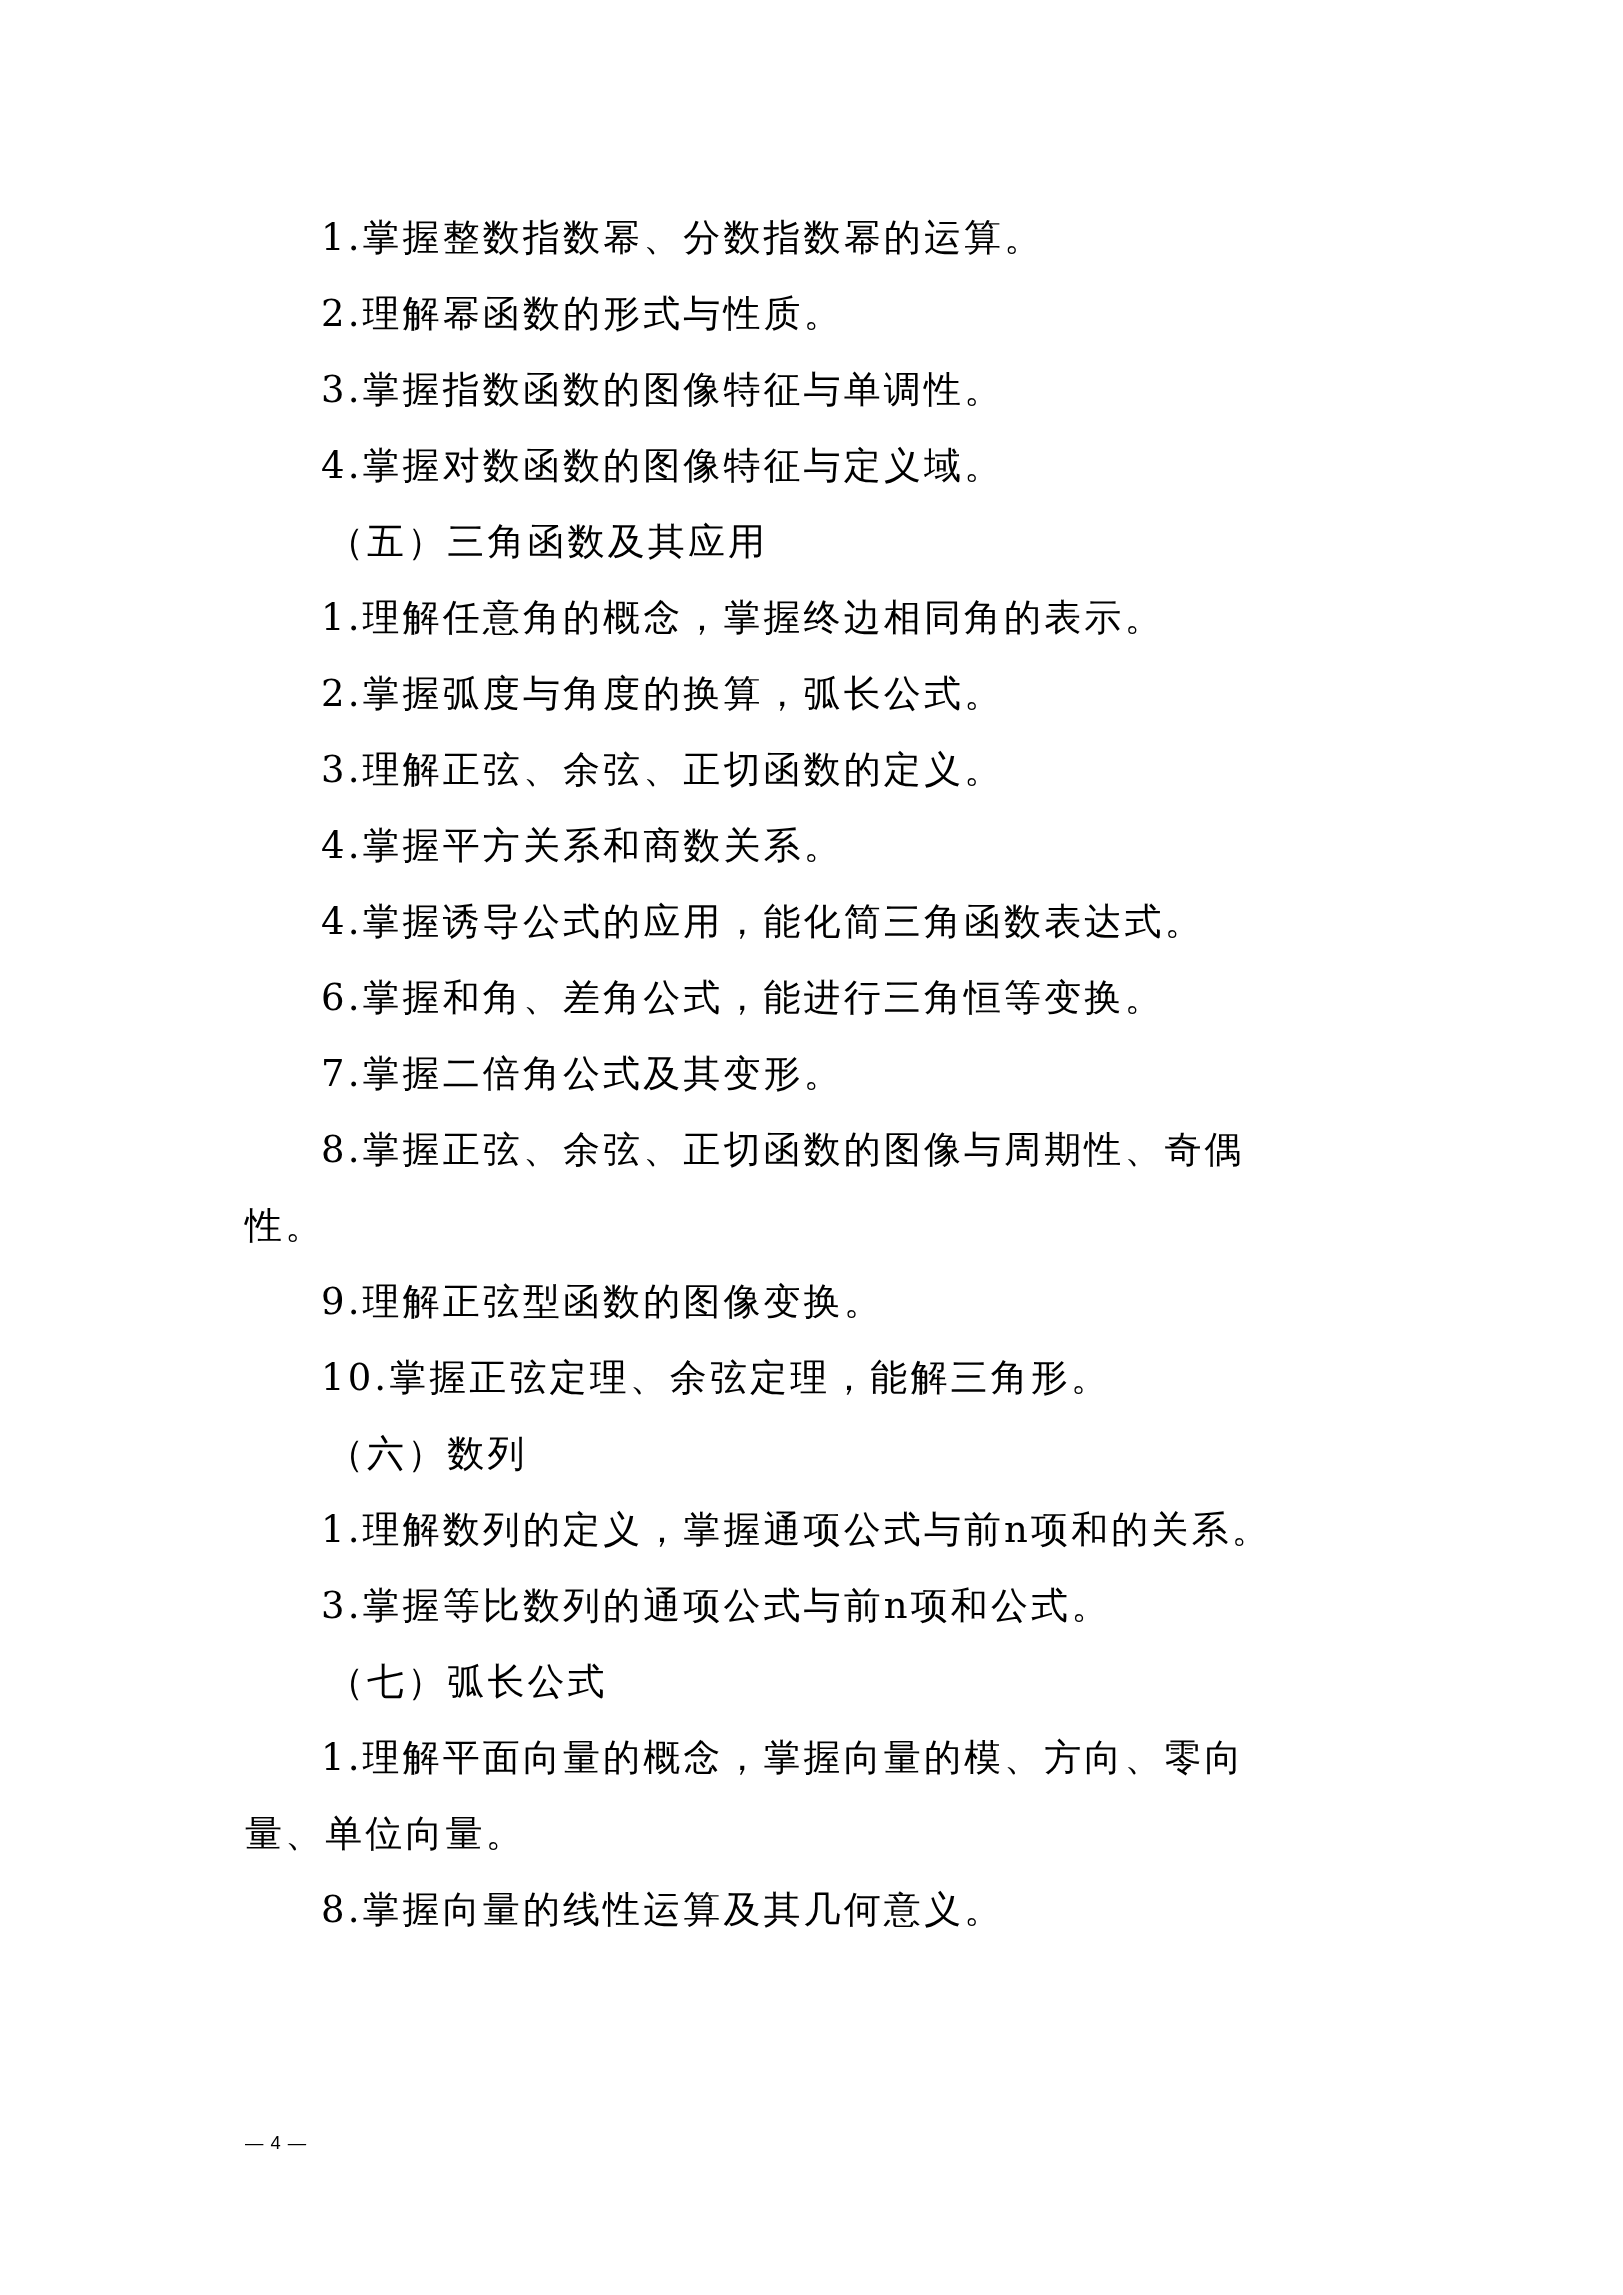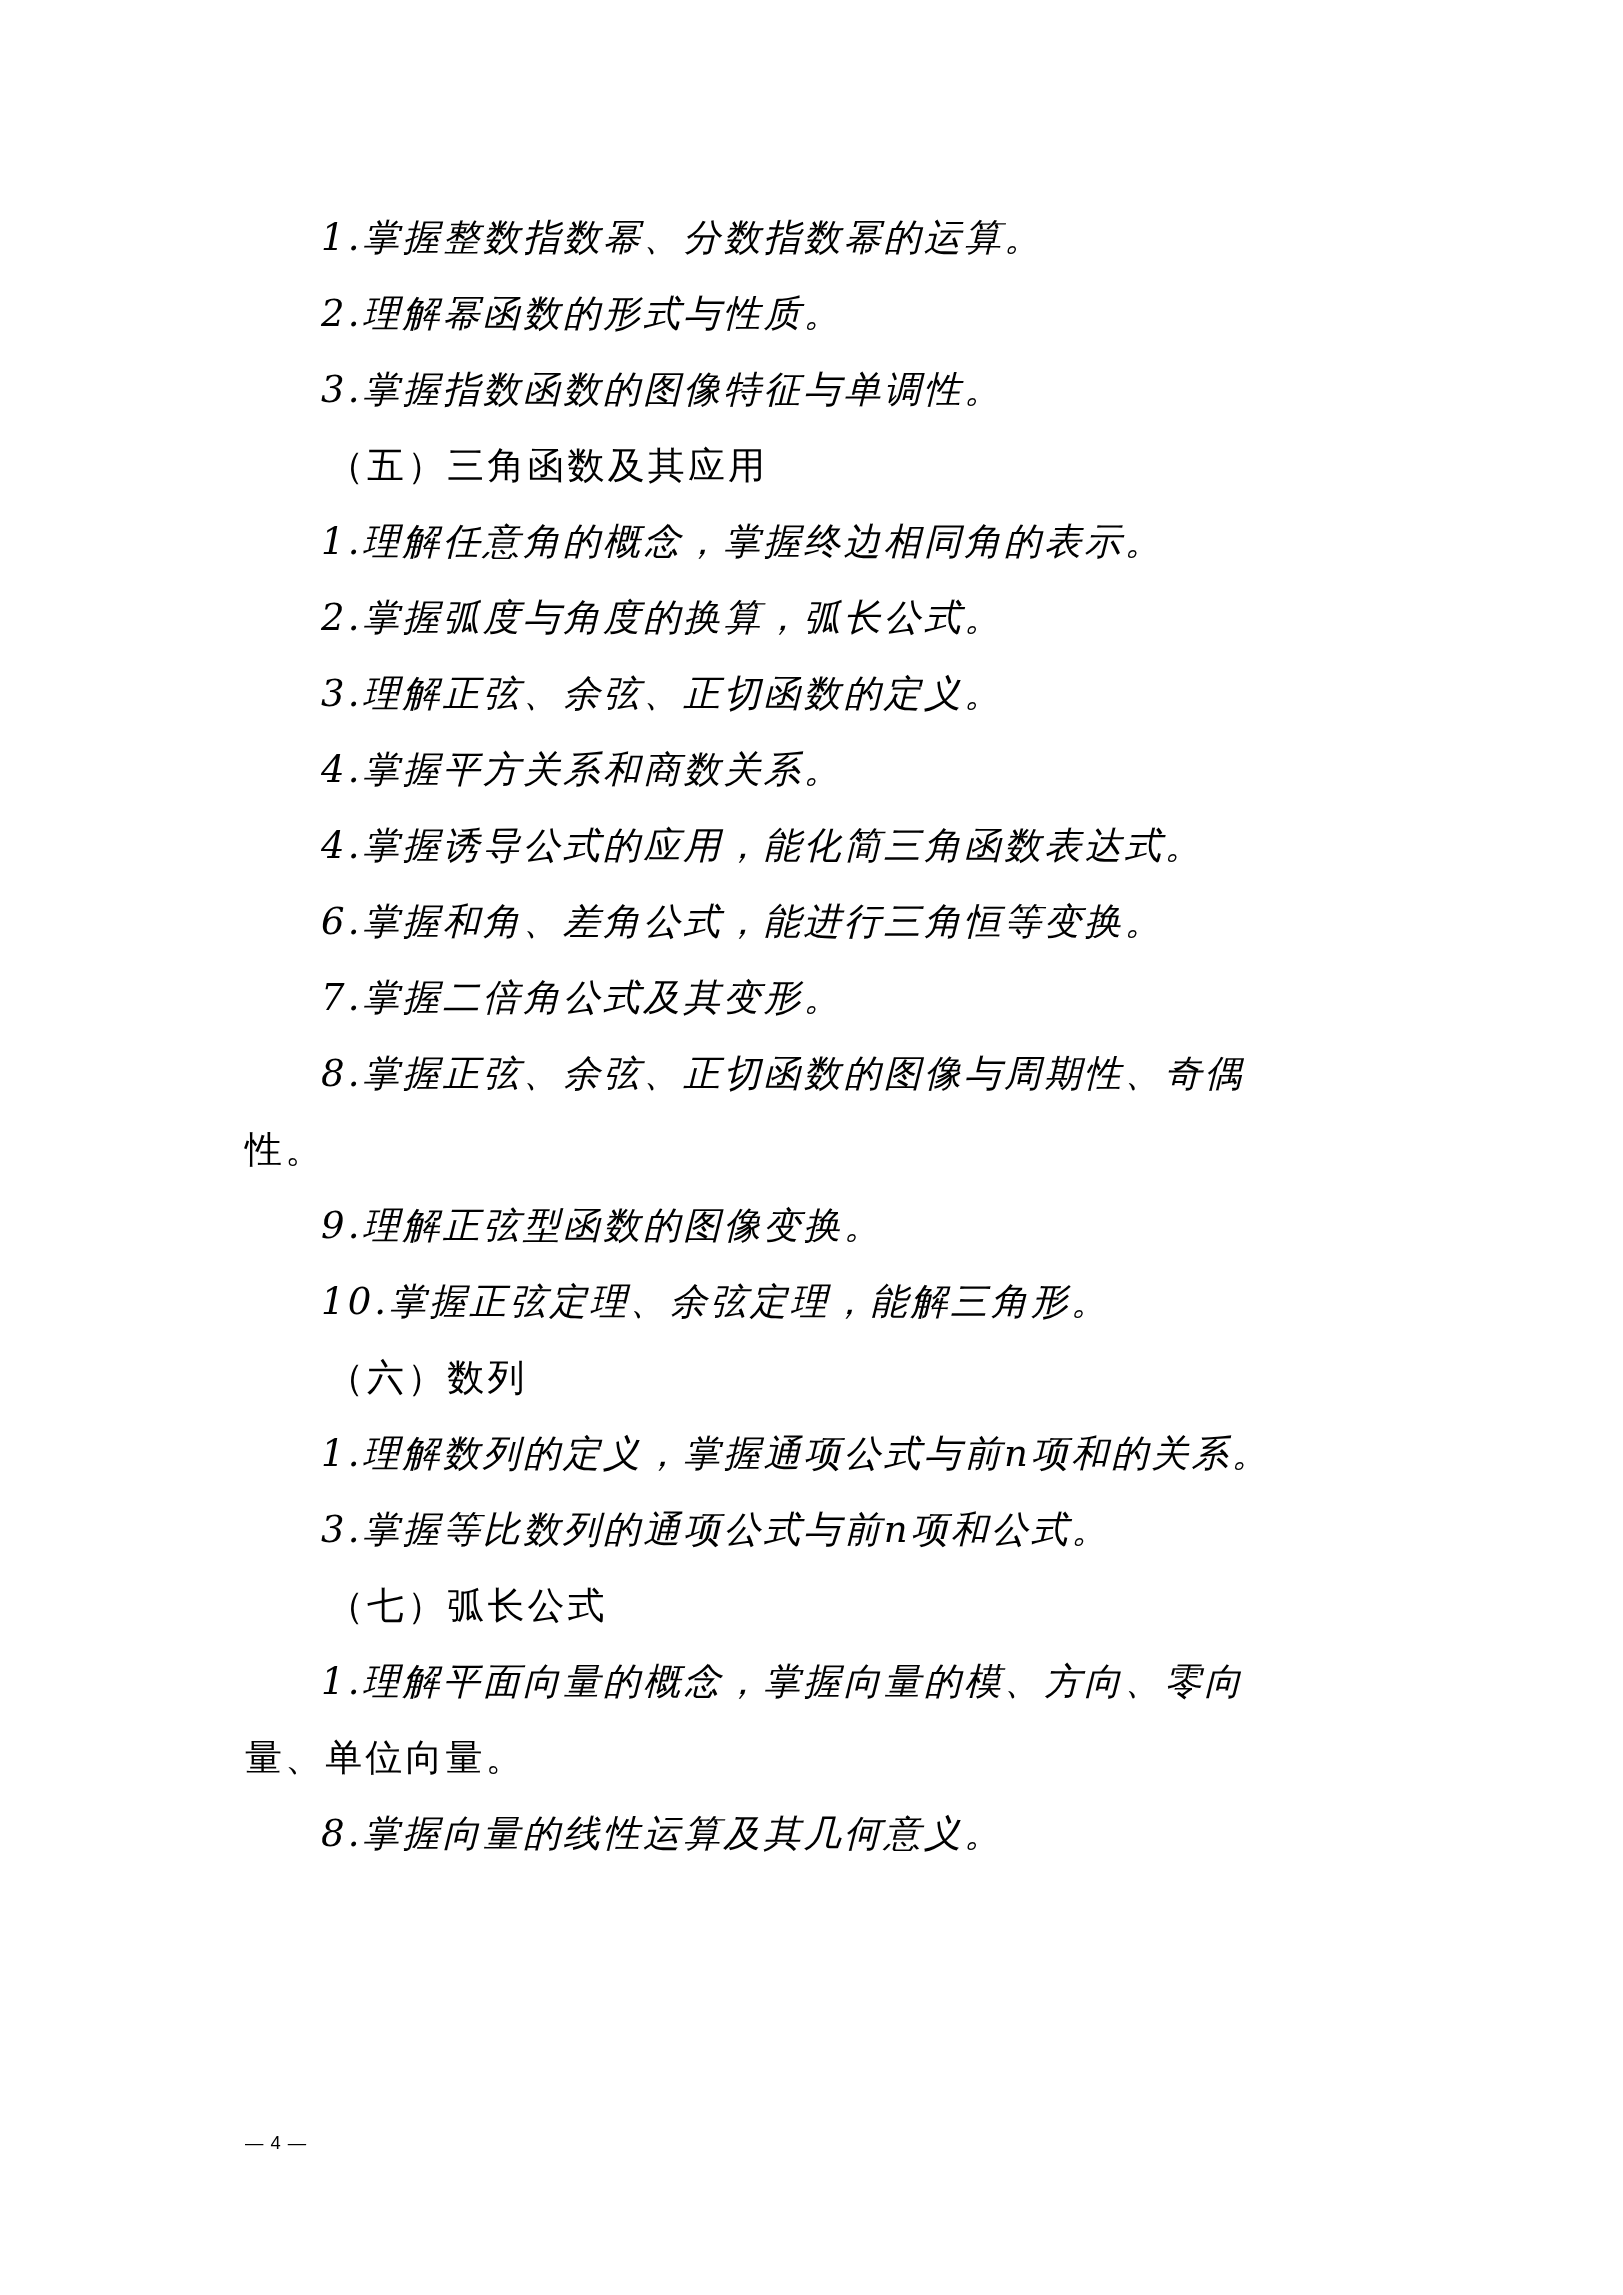--- a/index.html
+++ b/index.html
@@ -23,21 +23,20 @@
     }
     .line {
       font-size: 37px;
       line-height: 76px;
       height: 76px;
       white-space: nowrap;
       letter-spacing: 3.1px;
     }
     .indent {
       padding-left: 76px;
-      font-style: italic;
     }
     .heading {
       padding-left: 82px;
     }
     .page-number {
       position: absolute;
       left: 245px;
       top: 2133px;
       font-family: "Liberation Sans", sans-serif;
       font-size: 18.4px;
@@ -45,20 +44,21 @@
       letter-spacing: 1px;
     }
   </style>
 </head>
 <body>
 
 <div class="page-body">
   <div class="line indent">1.掌握整数指数幂、分数指数幂的运算。</div>
   <div class="line indent">2.理解幂函数的形式与性质。</div>
   <div class="line indent">3.掌握指数函数的图像特征与单调性。</div>
+  <div class="line indent">4.掌握对数函数的图像特征与定义域。</div>
   <div class="line heading">（五）三角函数及其应用</div>
   <div class="line indent">1.理解任意角的概念，掌握终边相同角的表示。</div>
   <div class="line indent">2.掌握弧度与角度的换算，弧长公式。</div>
   <div class="line indent">3.理解正弦、余弦、正切函数的定义。</div>
   <div class="line indent">4.掌握平方关系和商数关系。</div>
   <div class="line indent">4.掌握诱导公式的应用，能化简三角函数表达式。</div>
   <div class="line indent">6.掌握和角、差角公式，能进行三角恒等变换。</div>
   <div class="line indent">7.掌握二倍角公式及其变形。</div>
   <div class="line indent">8.掌握正弦、余弦、正切函数的图像与周期性、奇偶</div>
   <div class="line">性。</div>

